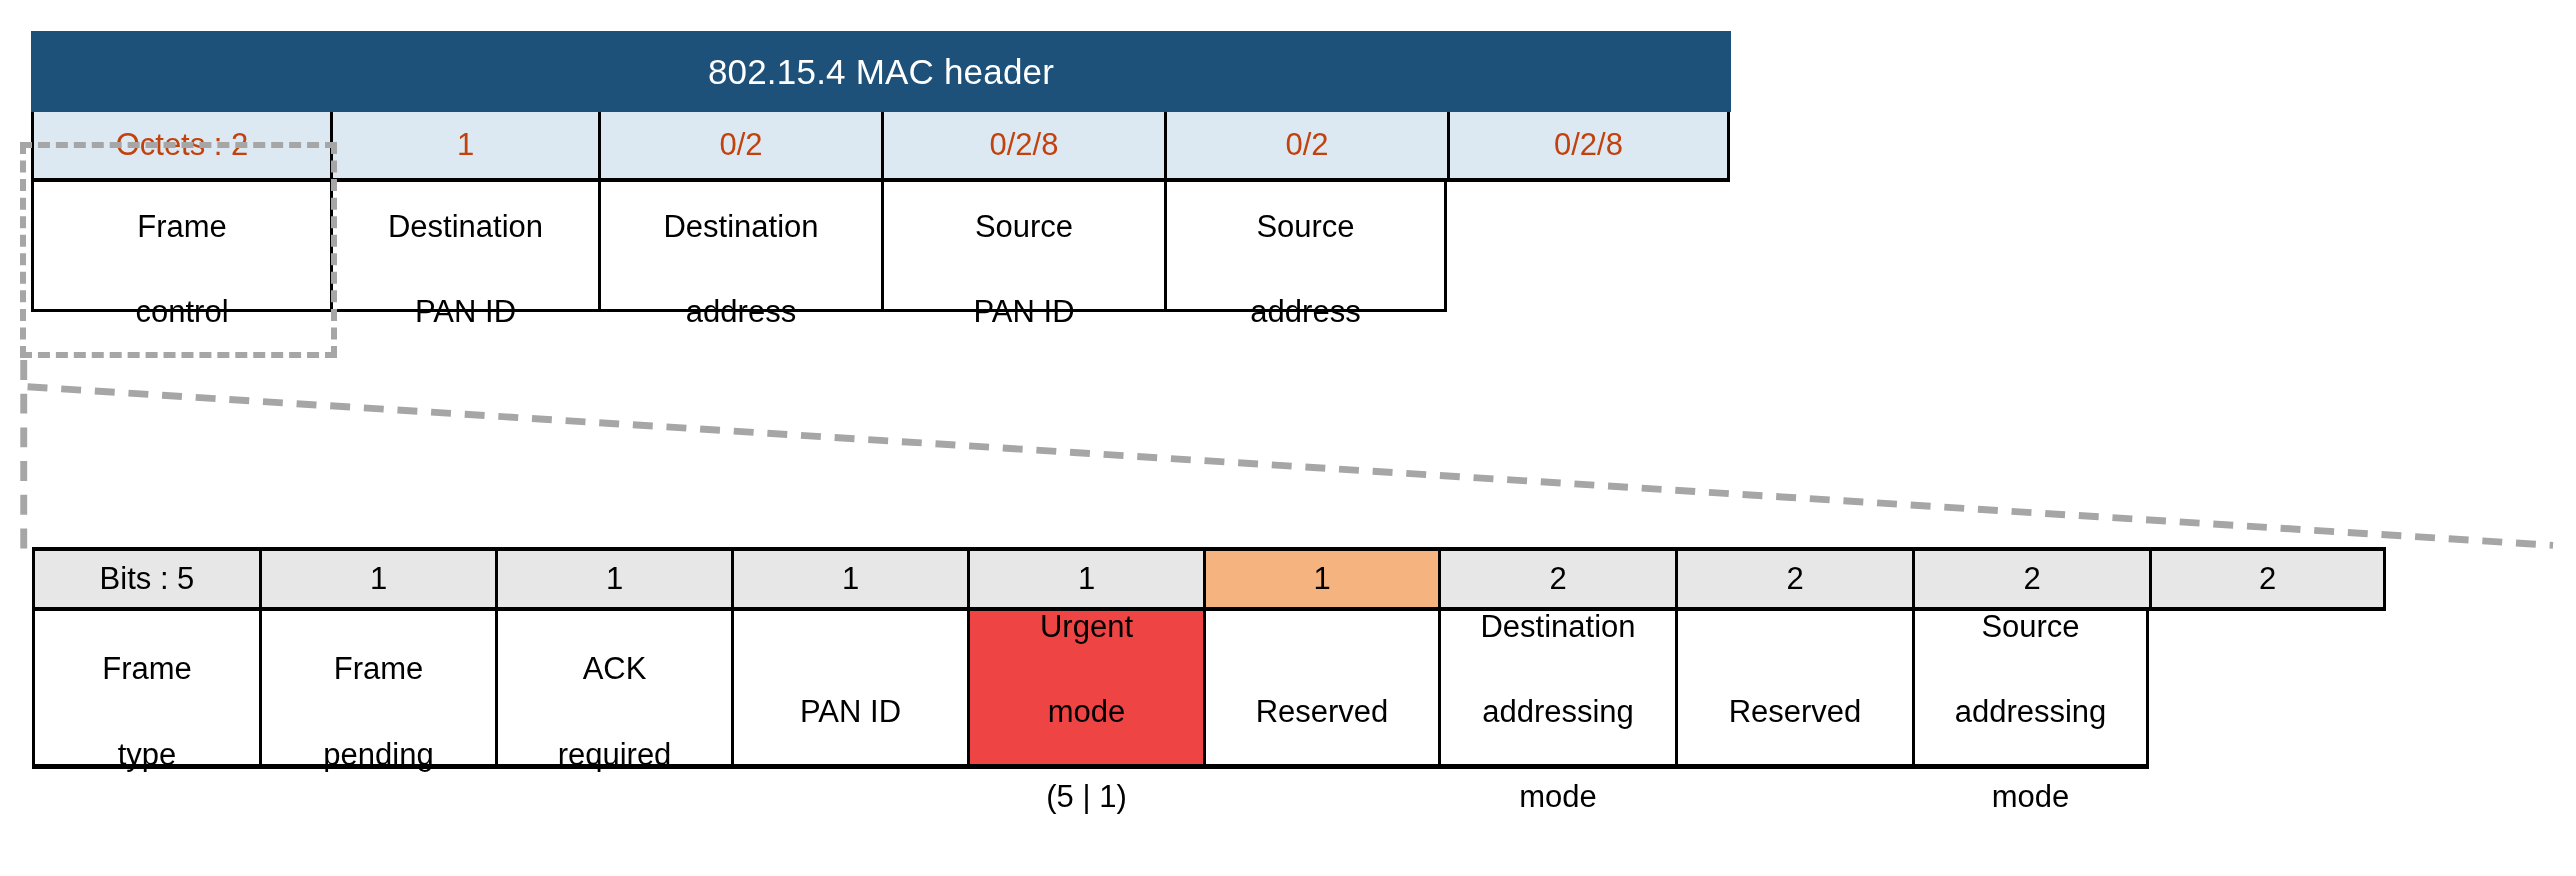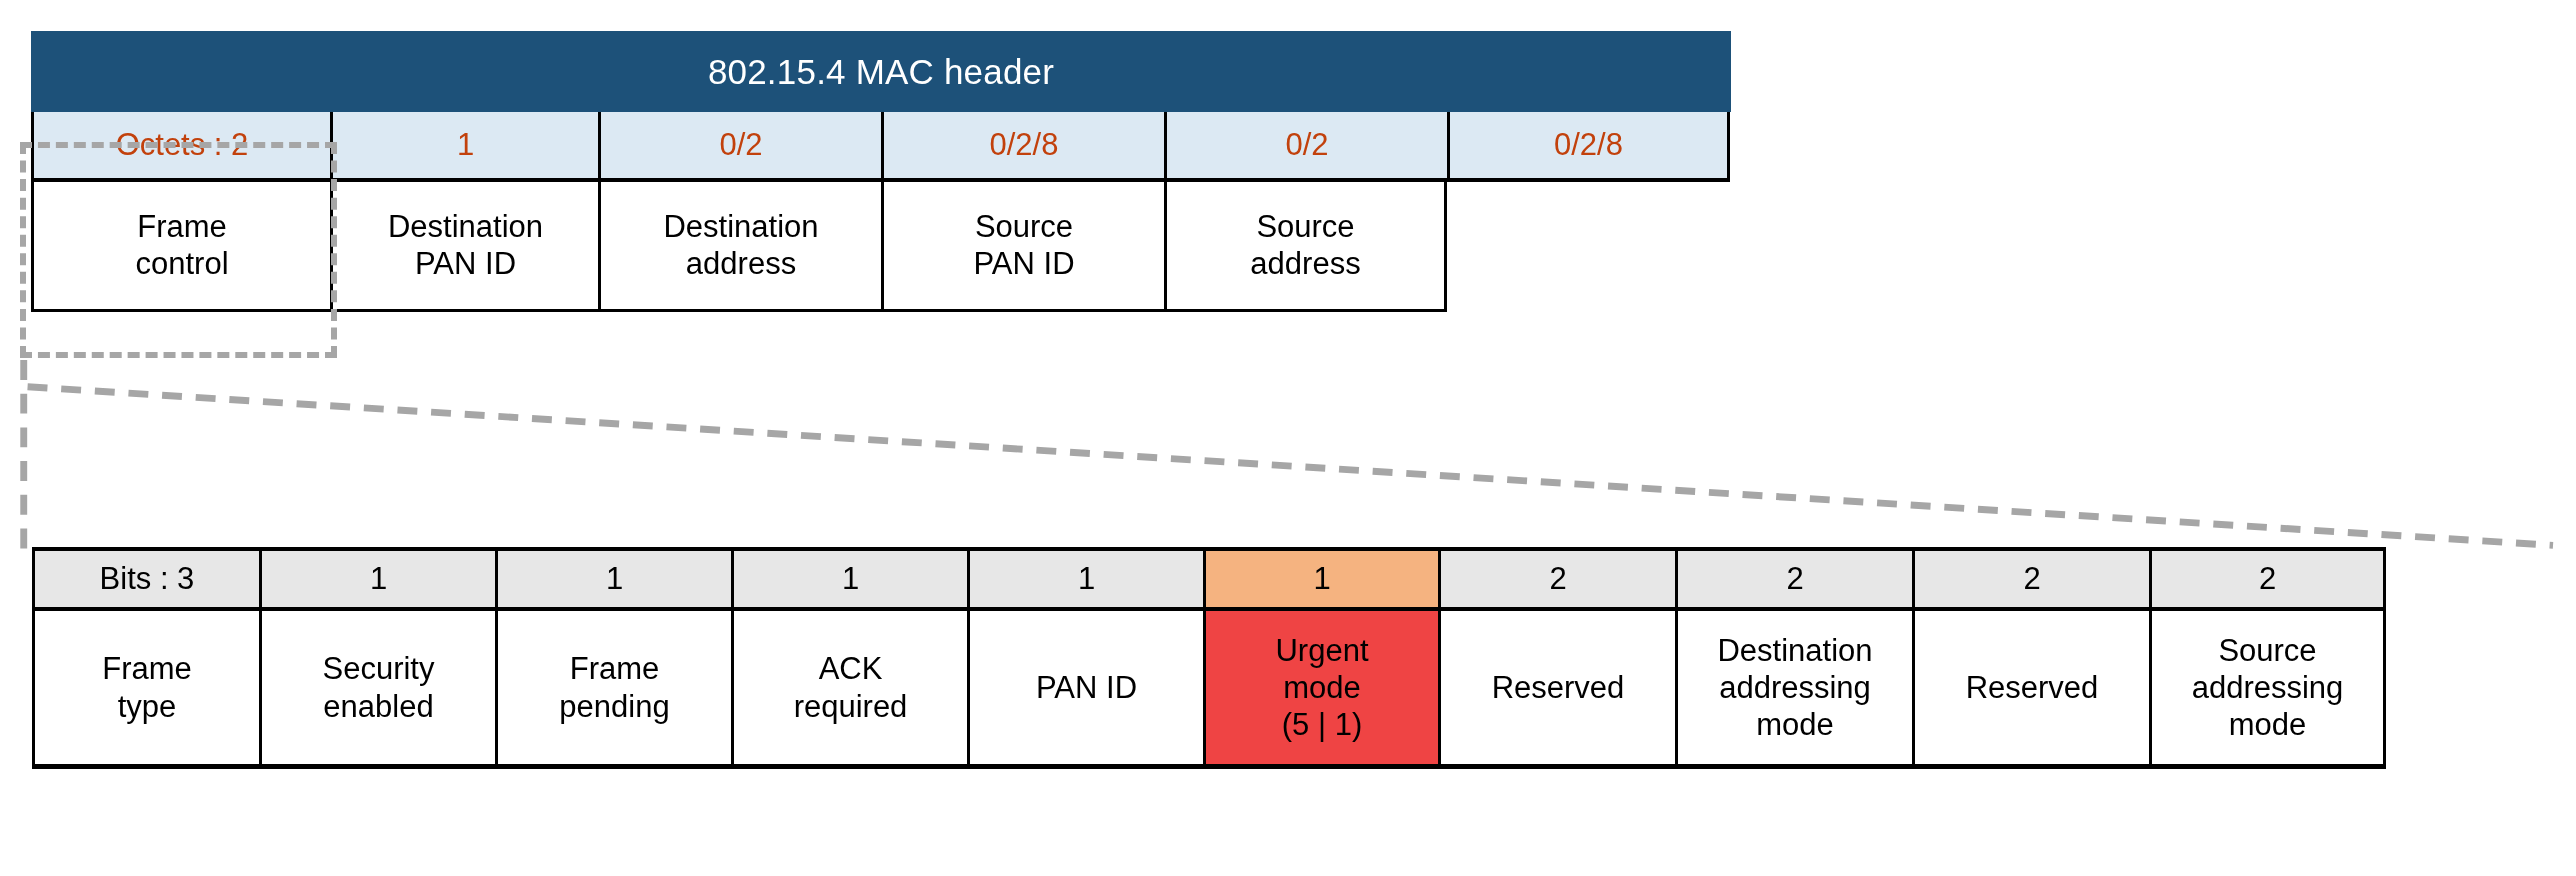--- a/index.html
+++ b/index.html
@@ -143,21 +143,21 @@
     line-height: 1.2;
     color: #000;
     text-align: center;
     border-left: 3.8px solid #000;
     border-bottom: 5.4px solid #000;
     box-sizing: border-box;
   }
   .fc-name-cell:last-child { border-right: 3.8px solid #000; }
   .fc-name-cell.hl { background: #ef4444; }
 
-  .line { display: block; }
+  .line { display: block; margin-top: 48px; }
 </style>
 </head>
 <body>
 
 <div id="stage">
 
   <svg id="connector" viewBox="0 0 3364 1145" xmlns="http://www.w3.org/2000/svg">
     <line x1="31" y1="470" x2="31" y2="716" stroke="#A6A6A6" stroke-width="9" stroke-dasharray="26 18"></line>
     <line x1="36" y1="505" x2="3334" y2="712" stroke="#A6A6A6" stroke-width="9" stroke-dasharray="26 18"></line>
   </svg>
@@ -197,40 +197,36 @@
         <span class="line">address</span>
       </div>
     </div>
   </div>
 
   <div id="frame-control-highlight"></div>
 
   <div id="frame-control-table">
 
     <div class="fc-grid">
-      <div class="fc-size-cell">Bits : 3</div>
+      <div class="fc-size-cell">Bits : 5</div>
       <div class="fc-size-cell">1</div>
       <div class="fc-size-cell">1</div>
       <div class="fc-size-cell">1</div>
       <div class="fc-size-cell">1</div>
       <div class="fc-size-cell hl">1</div>
       <div class="fc-size-cell">2</div>
       <div class="fc-size-cell">2</div>
       <div class="fc-size-cell">2</div>
       <div class="fc-size-cell">2</div>
     </div>
 
     <div class="fc-grid">
       <div class="fc-name-cell">
         <span class="line">Frame</span>
         <span class="line">type</span>
-      </div>
-      <div class="fc-name-cell">
-        <span class="line">Security</span>
-        <span class="line">enabled</span>
       </div>
       <div class="fc-name-cell">
         <span class="line">Frame</span>
         <span class="line">pending</span>
       </div>
       <div class="fc-name-cell">
         <span class="line">ACK</span>
         <span class="line">required</span>
       </div>
       <div class="fc-name-cell">

